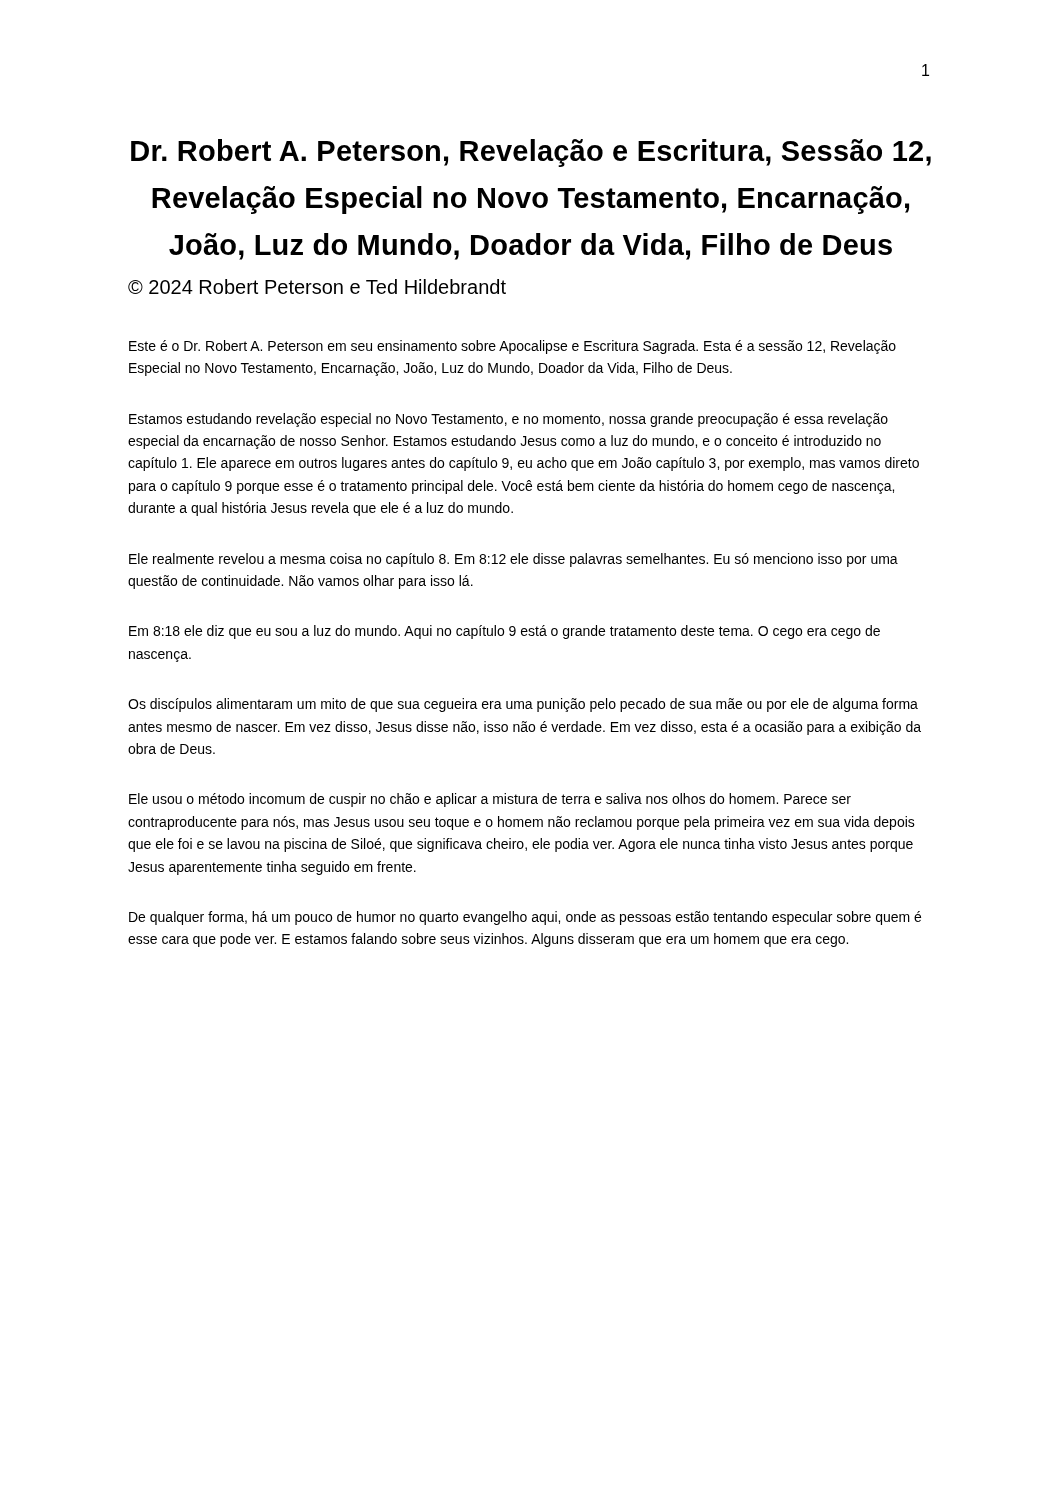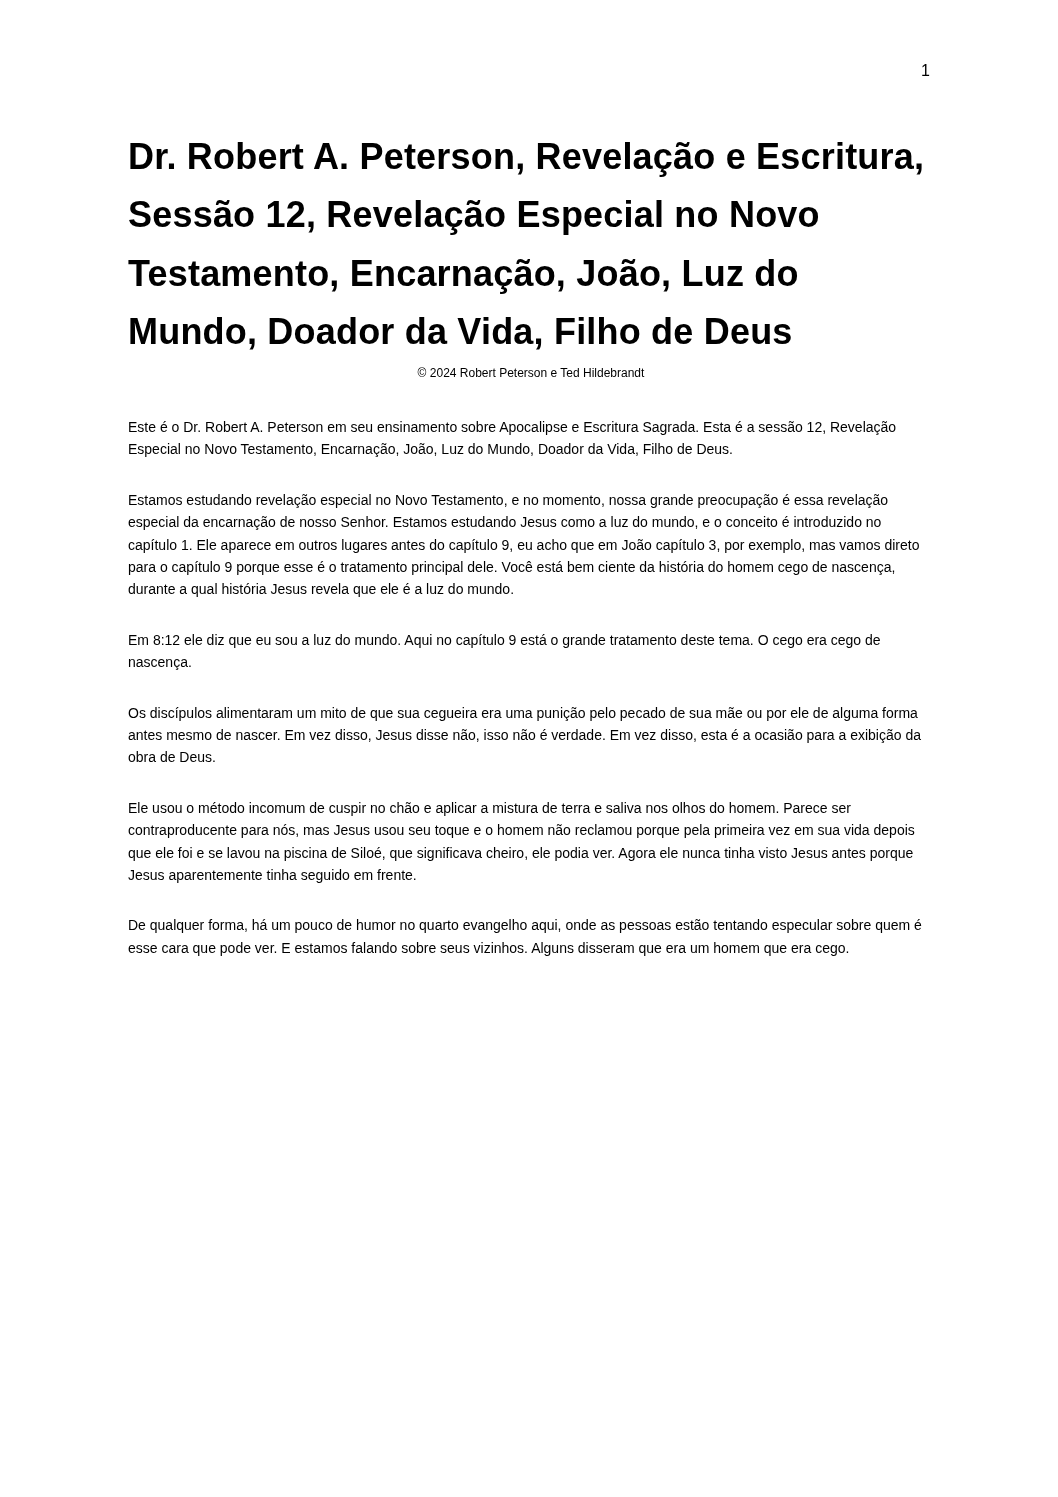--- a/index.html
+++ b/index.html
@@ -24,29 +24,30 @@
     font-size: 16px;
     color: #000000;
   }
   .content {
     position: absolute;
     top: 128px;
     left: 128px;
     width: 806px;
   }
   .doc-title {
-    font-size: 36px;
+    font-size: 29px;
     font-weight: 700;
+    text-align: center;
     line-height: 1.62;
     margin: 0 0 2px 0;
     letter-spacing: 0.2px;
   }
   .doc-copyright {
-    font-size: 12px;
-    text-align: center;
+    font-size: 20px;
+    text-align: left;
     margin: 4px 0 0 0;
     line-height: 1.4;
   }
   .body-text {
     margin-top: 34px;
     font-size: 14px;
     line-height: 1.6;
   }
   .body-text p {
     margin: 0 0 28px 0;
@@ -64,21 +65,22 @@
 
   <div class="content">
 
     <h1 class="doc-title">Dr. Robert A. Peterson, Revelação e Escritura, Sessão 12, Revelação Especial no Novo Testamento, Encarnação, João, Luz do Mundo, Doador da Vida, Filho de Deus</h1>
 
     <div class="doc-copyright">© 2024 Robert Peterson e Ted Hildebrandt</div>
 
     <div class="body-text">
       <p>Este é o Dr. Robert A. Peterson em seu ensinamento sobre Apocalipse e Escritura Sagrada. Esta é a sessão 12, Revelação Especial no Novo Testamento, Encarnação, João, Luz do Mundo, Doador da Vida, Filho de Deus.</p>
       <p>Estamos estudando revelação especial no Novo Testamento, e no momento, nossa grande preocupação é essa revelação especial da encarnação de nosso Senhor. Estamos estudando Jesus como a luz do mundo, e o conceito é introduzido no capítulo 1. Ele aparece em outros lugares antes do capítulo 9, eu acho que em João capítulo 3, por exemplo, mas vamos direto para o capítulo 9 porque esse é o tratamento principal dele. Você está bem ciente da história do homem cego de nascença, durante a qual história Jesus revela que ele é a luz do mundo.</p>
-      <p>Em 8:12 ele diz que eu sou a luz do mundo. Aqui no capítulo 9 está o grande tratamento deste tema. O cego era cego de nascença.</p>
+      <p>Ele realmente revelou a mesma coisa no capítulo 8. Em 8:12 ele disse palavras semelhantes. Eu só menciono isso por uma questão de continuidade. Não vamos olhar para isso lá.</p>
+      <p>Em 8:18 ele diz que eu sou a luz do mundo. Aqui no capítulo 9 está o grande tratamento deste tema. O cego era cego de nascença.</p>
       <p>Os discípulos alimentaram um mito de que sua cegueira era uma punição pelo pecado de sua mãe ou por ele de alguma forma antes mesmo de nascer. Em vez disso, Jesus disse não, isso não é verdade. Em vez disso, esta é a ocasião para a exibição da obra de Deus.</p>
       <p>Ele usou o método incomum de cuspir no chão e aplicar a mistura de terra e saliva nos olhos do homem. Parece ser contraproducente para nós, mas Jesus usou seu toque e o homem não reclamou porque pela primeira vez em sua vida depois que ele foi e se lavou na piscina de Siloé, que significava cheiro, ele podia ver. Agora ele nunca tinha visto Jesus antes porque Jesus aparentemente tinha seguido em frente.</p>
       <p>De qualquer forma, há um pouco de humor no quarto evangelho aqui, onde as pessoas estão tentando especular sobre quem é esse cara que pode ver. E estamos falando sobre seus vizinhos. Alguns disseram que era um homem que era cego.</p>
     </div>
 
   </div>
 
 </div>
 
 </body></html>

